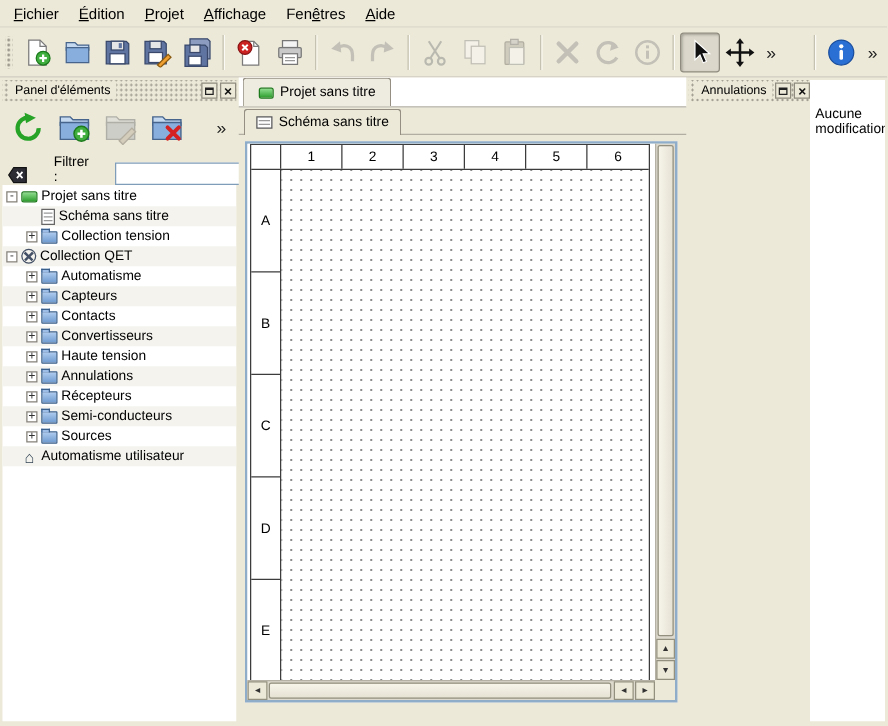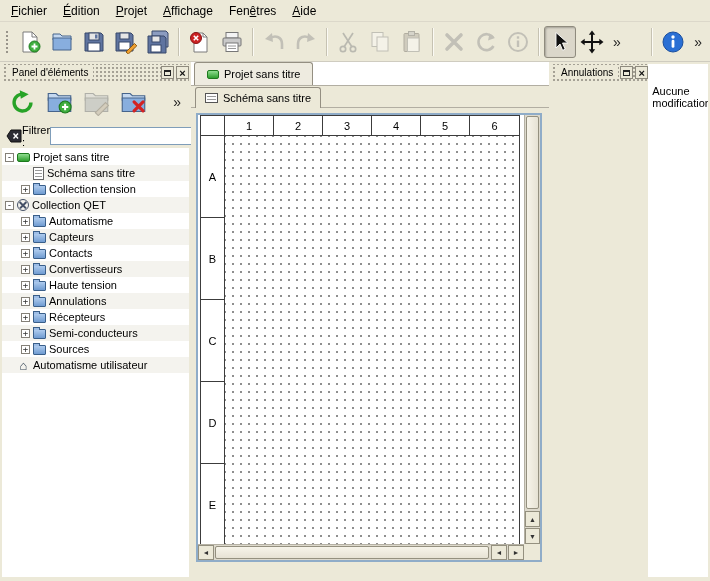--- a/index.html
+++ b/index.html
@@ -34,21 +34,21 @@
   .dock-spacer{flex:1}
   .dock-btn{width:13px;height:13px;border:1px solid #8f8b7e;background:#ece9d8;margin-left:2px;flex:none;
     display:flex;align-items:center;justify-content:center;padding:0}
   .float-glyph{width:7px;height:6px;border:1px solid #222;border-top-width:2px}
   .close-glyph::before{content:"\00D7";font-size:11px;line-height:9px;color:#111;font-weight:bold}
 
   
   .panel-toolbar{height:42px;display:flex;align-items:center;gap:3px;padding:0 3px;flex:none}
   .panel-toolbar .tbtn{width:34px;height:34px}
   .panel-toolbar svg{width:27px;height:27px}
-  .filter-row{height:25px;display:flex;align-items:center;gap:0;padding:0 4px;flex:none}
+  .filter-row{height:25px;display:flex;align-items:flex-end;gap:21px;padding:0 4px;flex:none}
   .filter-btn{width:18px;height:16px;border:none;background:transparent;padding:0;display:flex;align-items:center}
   .filter-btn svg{width:16px;height:14px}
   .filter-label{font-size:11px}
   .filter-input{flex:1;height:18px;border:1px solid #7f9db9;background:#fff;font-family:"Liberation Sans",sans-serif;font-size:11px;padding:0 3px}
   .tree{flex:1;background:#fff;overflow:hidden;padding-top:1px}
   .tree-row{height:16px;display:flex;align-items:center;gap:3px;padding-left:3px}
   .tree-row:nth-child(even){background:#f4f3ee}
   .tree-row.lvl1{padding-left:19px}
   .toggle{width:9px;height:9px;flex:none;border:1px solid #848078;background:#fff;font-size:9px;line-height:7px;text-align:center;font-family:"DejaVu Sans Mono",monospace;color:#333}
   .toggle:empty{border-color:transparent;background:transparent}

